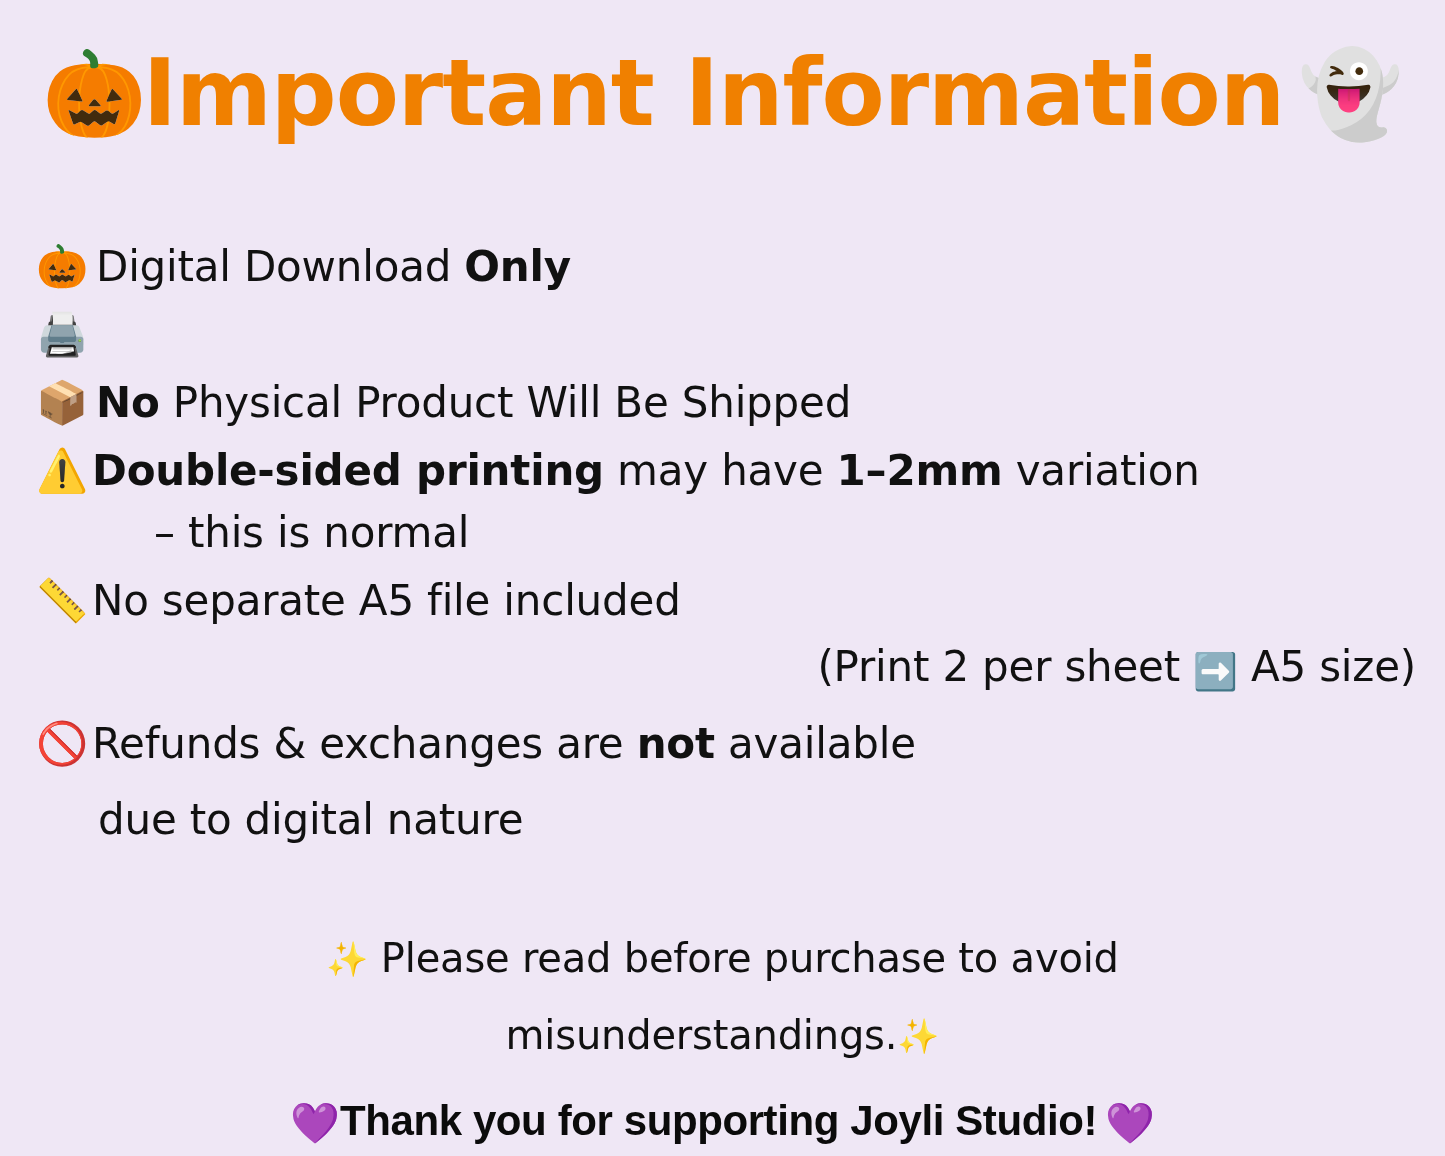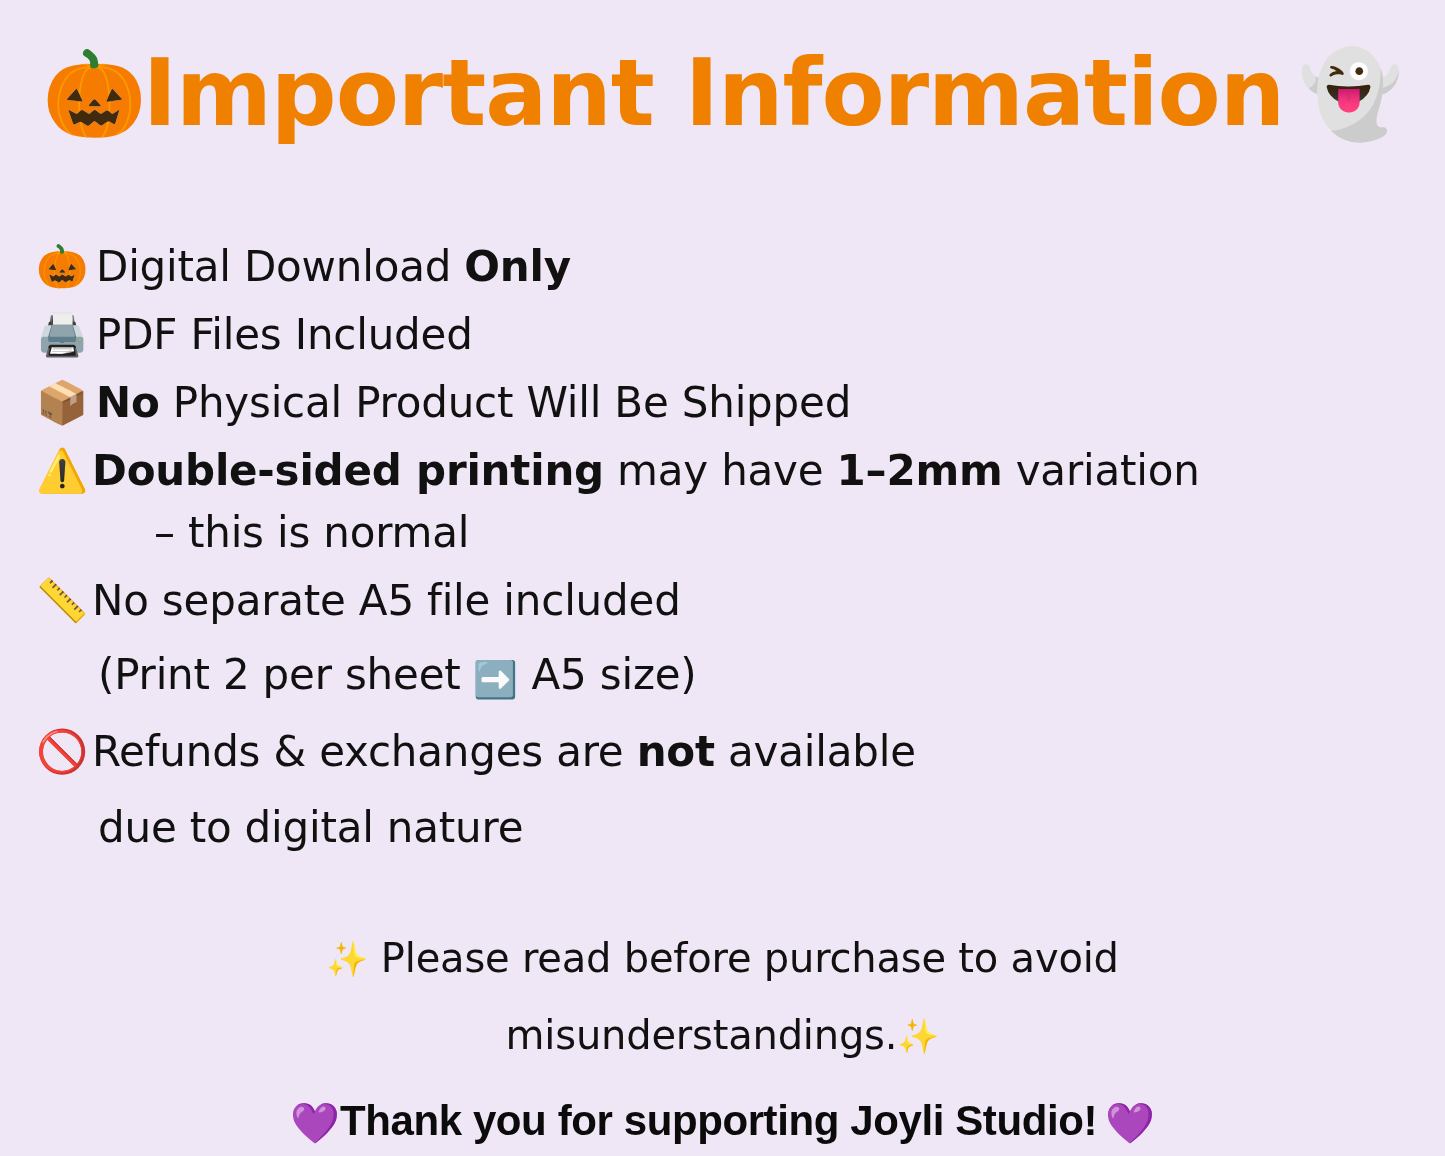--- a/index.html
+++ b/index.html
@@ -89,22 +89,23 @@
   .r1 { margin-top: 0px; }
   .r2 { margin-top: 6px; }
   .r3 { margin-top: 6px; }
   .r4 { margin-top: 6px; }
   .r-sub {
     margin-top: 0;
     padding-left: 118px;
   }
   .r5 { margin-top: 6px; }
   .r5b {
-    margin-top: 12px;
+    margin-top: 4px;
     padding-left: 62px;
+    justify-content: flex-end;
   }
   .r6 { margin-top: 10px; }
   .r6b {
     margin-top: 14px;
     padding-left: 62px;
   }
 
   
   .footer {
     position: absolute;
@@ -148,21 +149,20 @@
 
   <div class="list">
 
     <div class="row r1">
       <span class="row-ico">🎃</span>
       <span class="row-txt"><span>Digital Download </span><b>Only</b></span>
     </div>
 
     <div class="row r2">
       <span class="row-ico">🖨️</span>
-      <span class="row-txt">PDF Files Included</span>
     </div>
 
     <div class="row r3">
       <span class="row-ico">📦</span>
       <span class="row-txt"><b>No</b><span> Physical Product Will Be Shipped</span></span>
     </div>
 
     <div class="row r4">
       <span class="row-ico narrow">⚠️</span>
       <span class="row-txt"><b>Double-sided printing</b><span> may have </span><b>1–2mm</b><span> variation</span></span>

